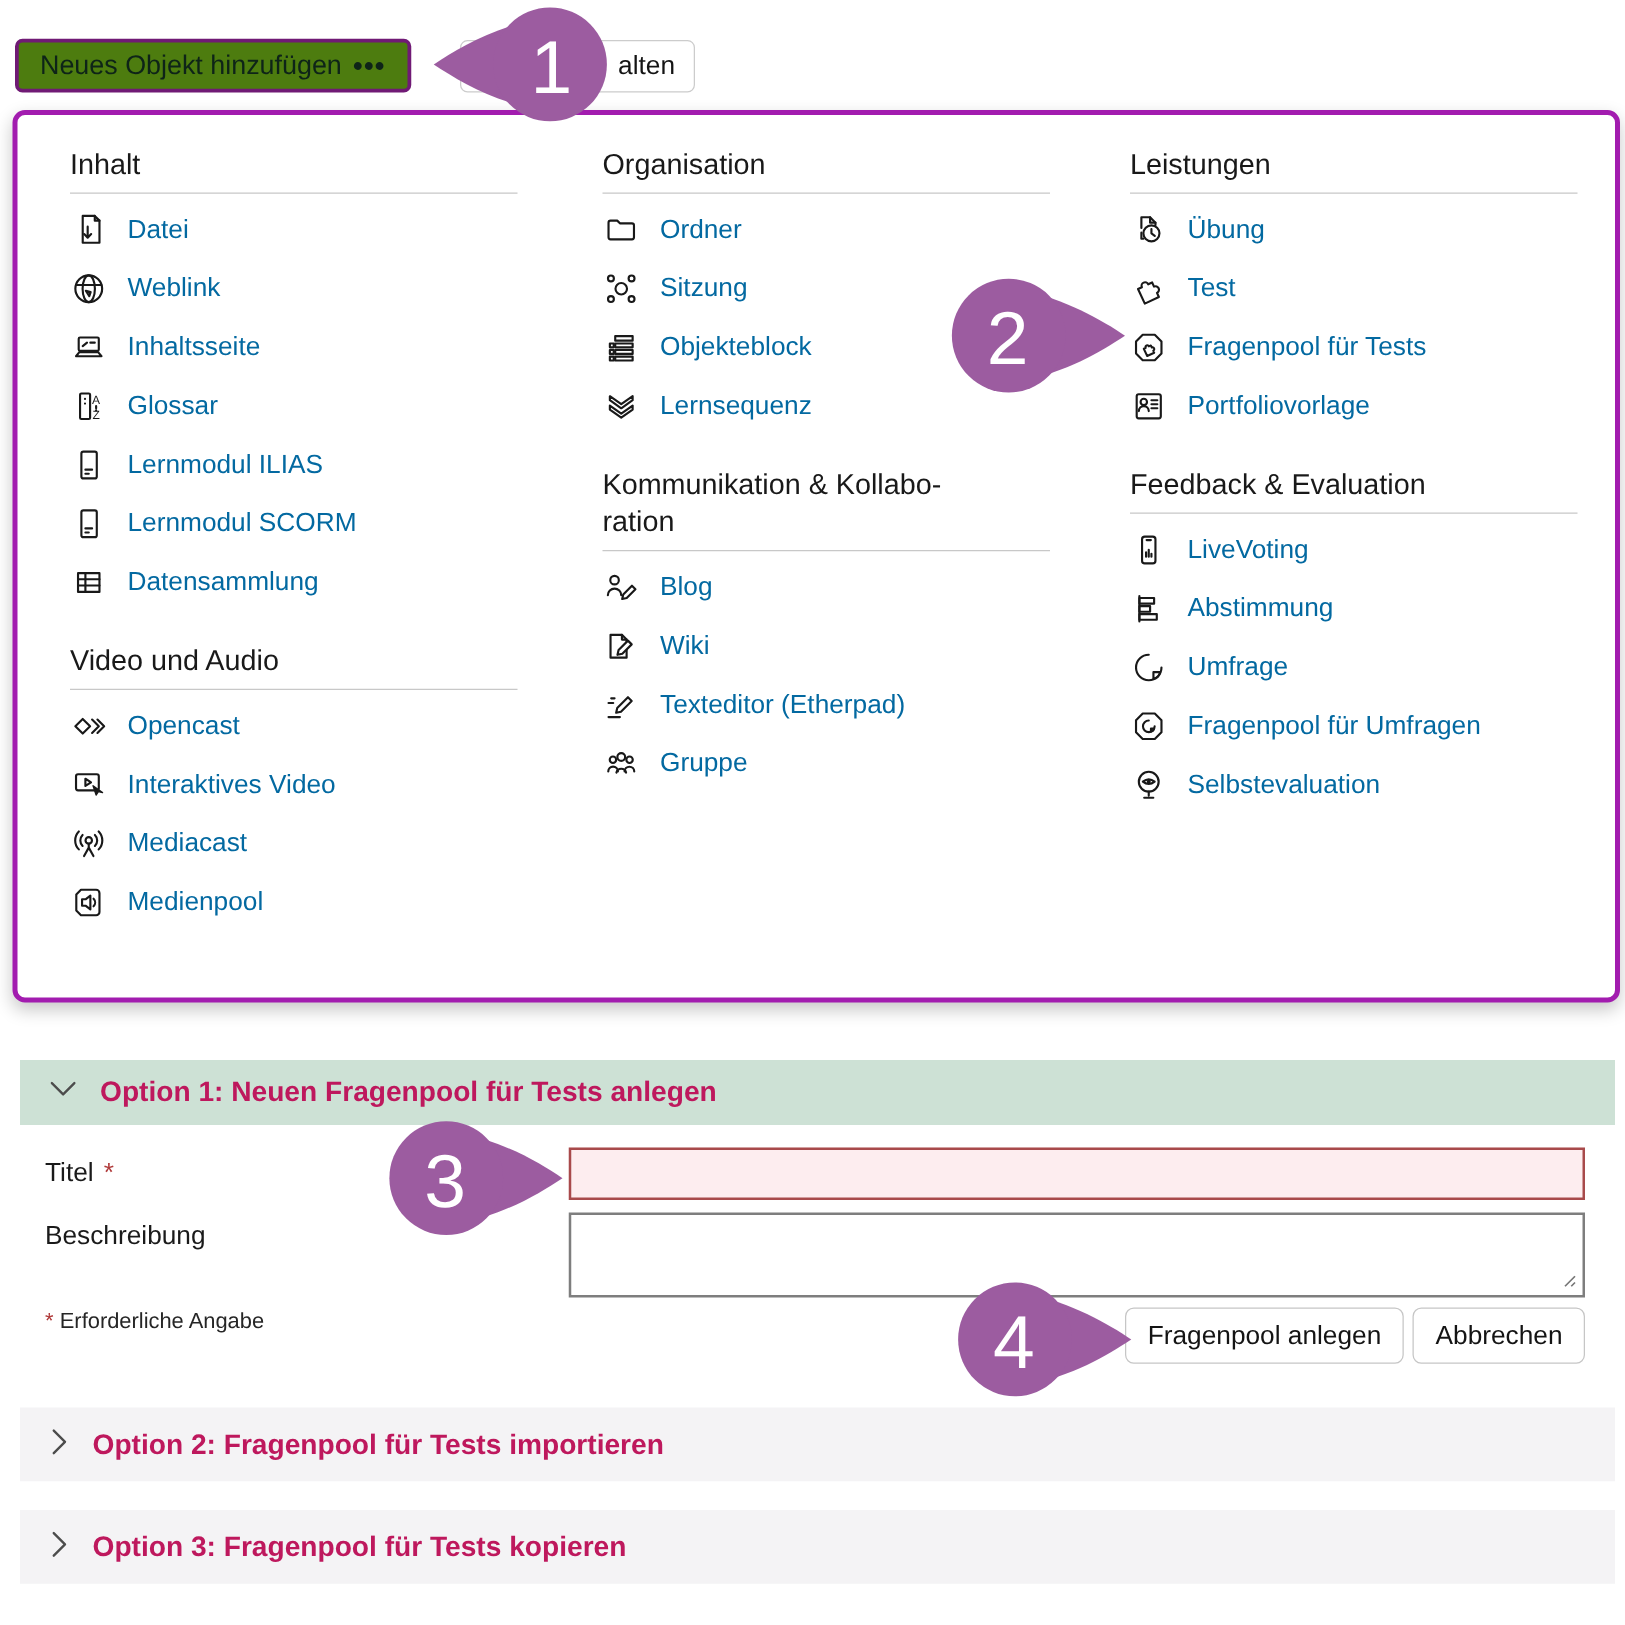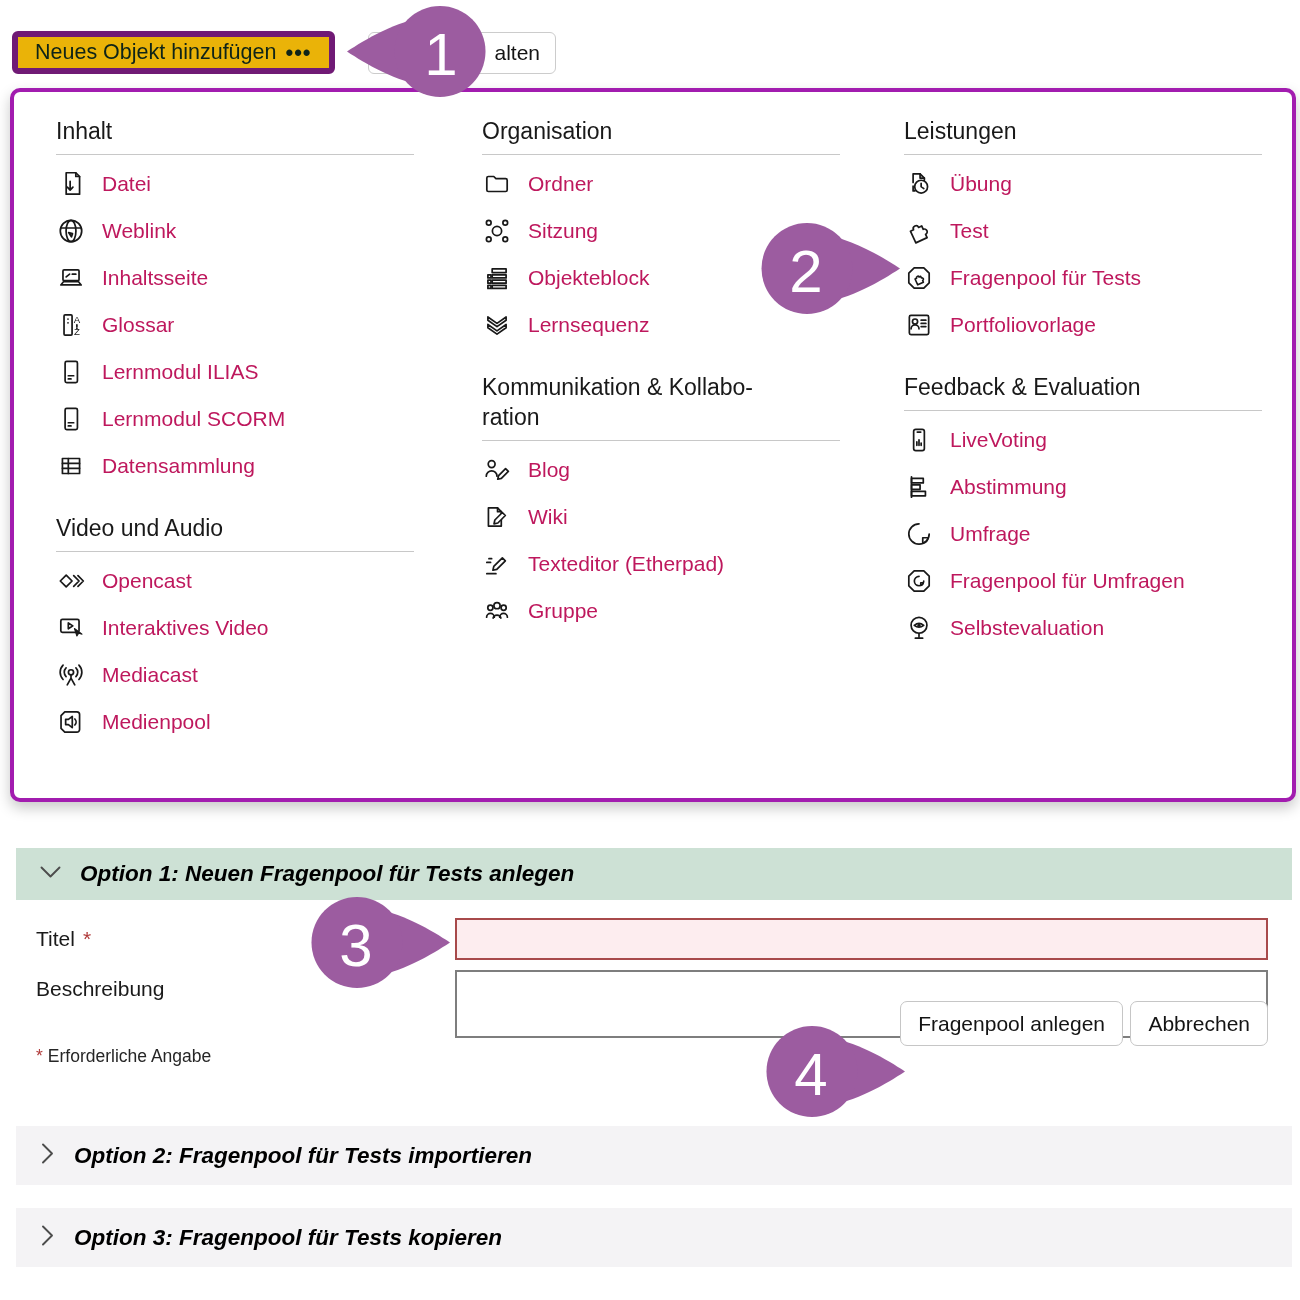--- a/index.html
+++ b/index.html
@@ -1,62 +1,62 @@
 <!DOCTYPE html>
 <html><head>
 <meta charset="utf-8">
 <style>
   html,body{margin:0;padding:0;}
   body{width:1300px;height:1300px;position:relative;background:#fff;
        font-family:"Liberation Sans",sans-serif;color:#141414;overflow:hidden;}
 
   
   .btn-green{position:absolute;left:12px;top:31px;height:43px;display:flex;align-items:center;gap:9px;
-    background:#eab308;border:6px solid #701a75;border-radius:6px;color:#0e2418;
+    background:#4d7c0f;border:3px solid #701a75;border-radius:6px;color:#0e2418;
     font-size:21.5px;padding:0 17px;cursor:pointer;box-sizing:border-box;}
   .btn-green .dots{font-weight:bold;letter-spacing:1px;font-size:22px;}
   .btn-ghost-top{position:absolute;left:368px;top:32px;width:188px;height:42px;box-sizing:border-box;
     background:#fff;border:1px solid #cccccc;border-radius:6px;font-size:21px;color:#141414;
     display:flex;align-items:center;justify-content:flex-end;padding:0 15px;cursor:pointer;}
 
   
   .panel{position:absolute;left:10px;top:88px;width:1278px;height:706px;background:#fff;
     border:4px solid #a21caf;border-radius:10px;box-shadow:0 6px 14px rgba(0,0,0,.22);}
   .menu-col{position:absolute;top:24px;width:358px;}
   #col-0{left:42px}#col-1{left:468px}#col-2{left:890px}
   .menu-section + .menu-section{margin-top:24px;}
   .sec-title{font-size:23px;line-height:30px;color:#191919;white-space:pre-line;}
   .sec-rule{border:0;border-top:1px solid #c8c8c8;margin:8px 0 5px 0;}
-  .menu-item{display:flex;align-items:center;height:47px;gap:16px;font-size:21px;color:#be185d;cursor:pointer;}
+  .menu-item{display:flex;align-items:center;height:47px;gap:16px;font-size:21px;color:#0369a1;cursor:pointer;}
   .mi-icon{width:30px;height:30px;flex:0 0 30px;display:flex;align-items:center;justify-content:center;}
   .mi-icon svg{width:30px;height:30px;}
 
   
   .opt-bar{position:absolute;left:16px;width:1276px;display:flex;align-items:center;gap:19px;
     padding-left:24px;box-sizing:border-box;cursor:pointer;}
   #opt1{top:848px;height:52px;background:#cde1d5;}
   #opt2{top:1126px;height:59px;background:#f4f3f5;}
   #opt3{top:1208px;height:59px;background:#f4f3f5;}
-  .opt-title{color:#000000;font-weight:bold;font-size:22.5px;font-style:italic;}
+  .opt-title{color:#be185d;font-weight:bold;font-size:22.5px;}
 
   
   .f-label{position:absolute;left:36px;display:flex;align-items:center;font-size:21px;color:#1a1a1a;}
   #lbl-titel{top:918px;height:42px;}
   #lbl-desc{top:972px;height:34px;}
   .asterisk{color:#b03a3a;margin-left:8px;}
   #titel-input{position:absolute;left:455px;top:918px;width:813px;height:42px;box-sizing:border-box;
     background:#fdedef;border:2px solid #a84a4b;border-radius:0;font-size:20px;padding:0 10px;
     font-family:"Liberation Sans",sans-serif;}
   #desc-input{position:absolute;left:455px;top:970px;width:813px;height:68px;box-sizing:border-box;
     background:#fff;border:2px solid #7e7e7e;border-radius:0;resize:none;font-size:20px;padding:6px 10px;
     font-family:"Liberation Sans",sans-serif;}
   .resize-grip{position:absolute;left:1248px;top:1017px;pointer-events:none;}
   .req-note{position:absolute;left:36px;top:1046px;font-size:17.5px;color:#262626;}
   .req-note .asterisk{margin:0 5px 0 0;}
-  .form-btn{position:absolute;top:1001px;height:45px;background:#fff;border:1px solid #c6c6c6;
+  .form-btn{position:absolute;top:1046px;height:45px;background:#fff;border:1px solid #c6c6c6;
     border-radius:7px;font-size:21px;color:#141414;padding:0 17px;cursor:pointer;
     font-family:"Liberation Sans",sans-serif;}
   #btn-create{right:177px;}
   #btn-cancel{right:32px;}
 
   
   .pin{position:absolute;z-index:40;width:150px;height:97px;pointer-events:none;}
   .pin svg{width:150px;height:97px;display:block;}
   .pin text{font-family:"Liberation Sans",sans-serif;}
   #pin-1{left:340px;top:3px;}

